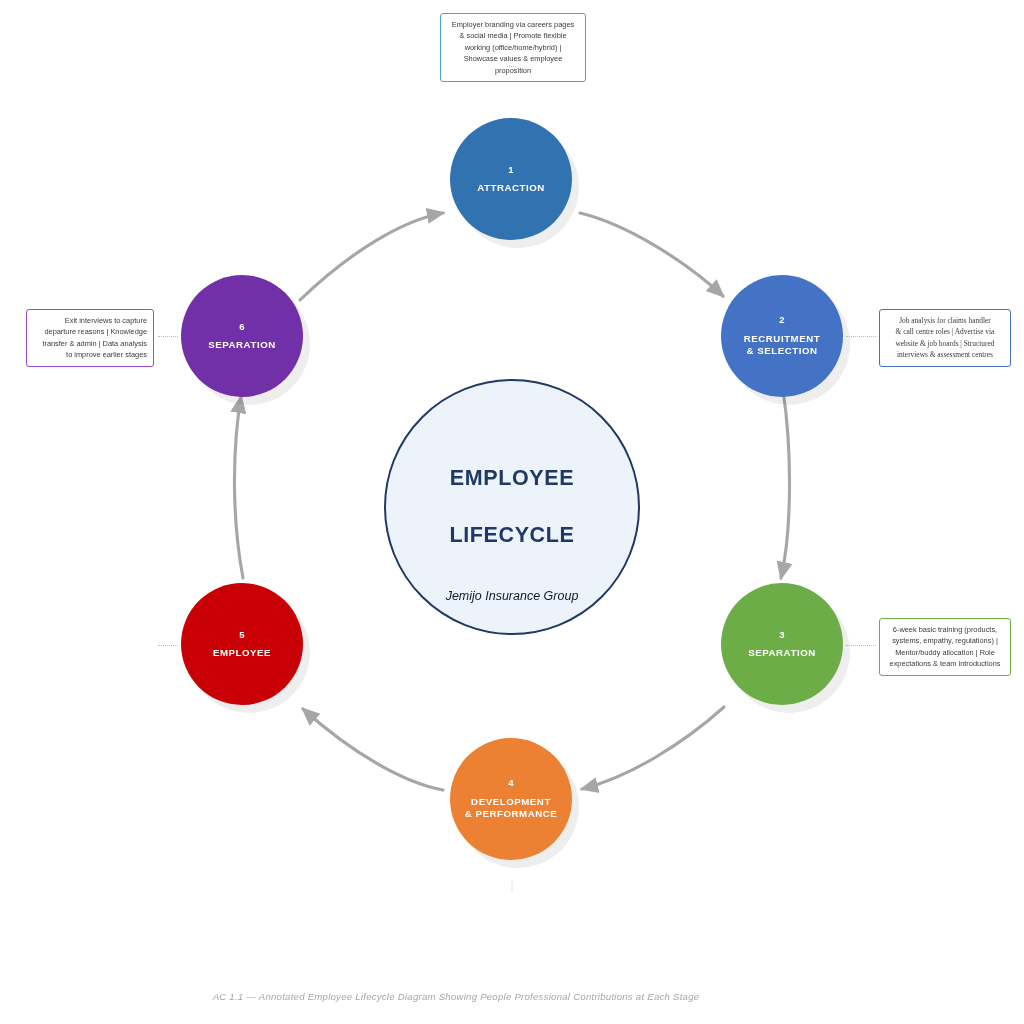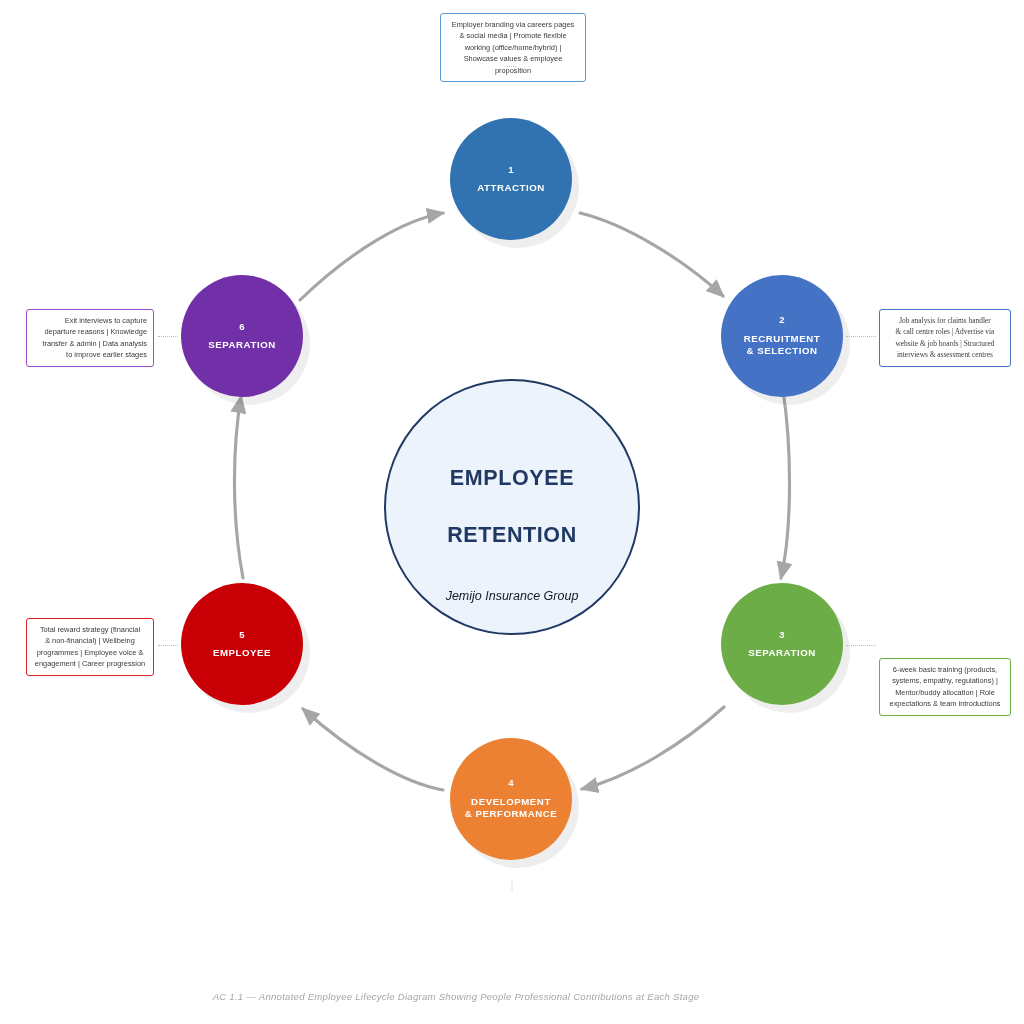--- a/index.html
+++ b/index.html
@@ -141,21 +141,21 @@
       <path d="M580,213 C626,224 684,260 723,296"></path>
       <path d="M783,390 C792,450 792,530 781,578"></path>
       <path d="M724,707 C684,743 630,777 582,789"></path>
       <path d="M443,790 C404,783 352,753 303,709"></path>
       <path d="M243,578 C232,520 232,450 241,397"></path>
     </g>
   </svg>
 
   <div class="hub">
     <div class="hub-line l1">EMPLOYEE</div>
-    <div class="hub-line l2">RETENTION</div>
+    <div class="hub-line l2">LIFECYCLE</div>
     <div class="hub-sub">Jemijo Insurance Group</div>
   </div>
 
   <div class="node" style="left:450px; top:118px; width:122px; height:122px; background:#3073b0;">
     <div class="node-num">1</div>
     <div class="node-label">ATTRACTION</div>
   </div>
   <div class="note" style="left:440px; top:13px; width:146px; border-color:#5b9bd5;">Employer branding via careers pages
 &amp; social media | Promote flexible
 working (office/home/hybrid) |
@@ -170,41 +170,37 @@
   <div class="note" style="left:879px; top:309px; width:132px; border-color:#4472c4;font-family:Liberation Serif, serif;">Job analysis for claims handler
 &amp; call centre roles | Advertise via
 website &amp; job boards | Structured
 interviews &amp; assessment centres</div>
   <div class="leader" style="left:846px; top:336px; width:30px;"></div>
 
   <div class="node" style="left:721px; top:583px; width:122px; height:122px; background:#6cad47;">
     <div class="node-num">3</div>
     <div class="node-label">SEPARATION</div>
   </div>
-  <div class="note" style="left:879px; top:618px; width:132px; border-color:#6cad47;margin-top:40px;">6-week basic training (products,
+  <div class="note" style="left:879px; top:618px; width:132px; border-color:#6cad47;">6-week basic training (products,
 systems, empathy, regulations) |
 Mentor/buddy allocation | Role
 expectations &amp; team introductions</div>
   <div class="leader" style="left:846px; top:645px; width:30px;"></div>
 
   <div class="node" style="left:450px; top:738px; width:122px; height:122px; background:#ed8133;">
     <div class="node-num">4</div>
     <div class="node-label">DEVELOPMENT
 &amp; PERFORMANCE</div>
   </div>
   <div class="leader" style="left:507px; top:885px; width:9px; transform:rotate(90deg);"></div>
 
   <div class="node" style="left:181px; top:583px; width:122px; height:122px; background:#c80005;">
     <div class="node-num">5</div>
     <div class="node-label">EMPLOYEE</div>
   </div>
-  <div class="note" style="left:26px; top:618px; width:128px; border-color:#e02020;">Total reward strategy (financial
-&amp; non-financial) | Wellbeing
-programmes | Employee voice &amp;
-engagement | Career progression</div>
   <div class="leader" style="left:158px; top:645px; width:20px;"></div>
 
   <div class="node" style="left:181px; top:275px; width:122px; height:122px; background:#7230a8;">
     <div class="node-num">6</div>
     <div class="node-label">SEPARATION</div>
   </div>
   <div class="note" style="left:26px; top:309px; width:128px; border-color:#9b4fd0;text-align:right;">Exit interviews to capture
 departure reasons | Knowledge
 transfer &amp; admin | Data analysis
 to improve earlier stages</div>

